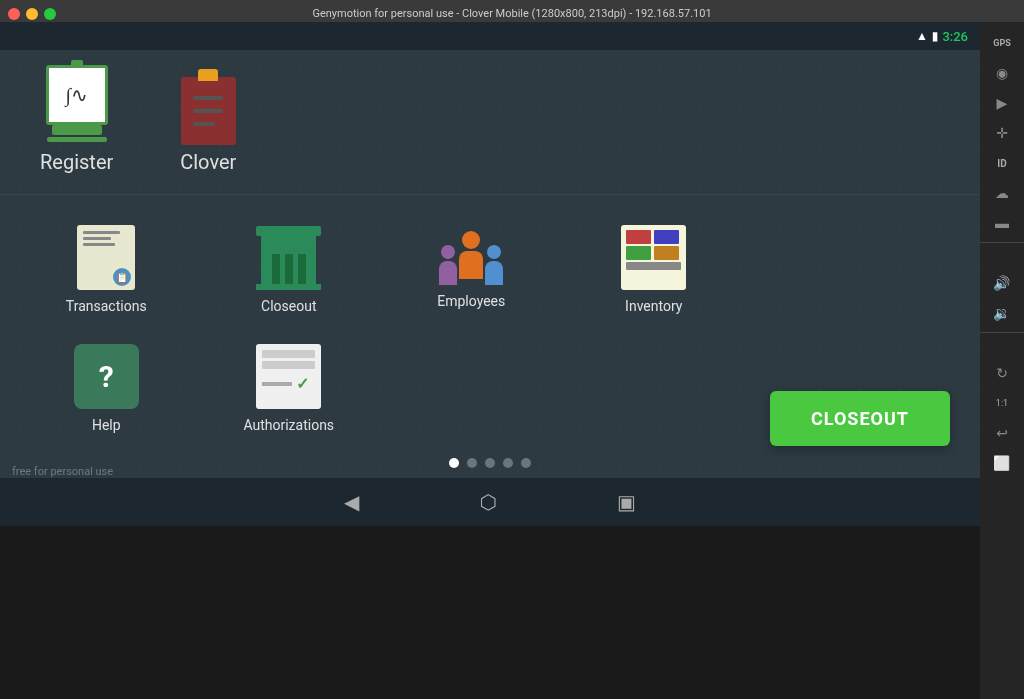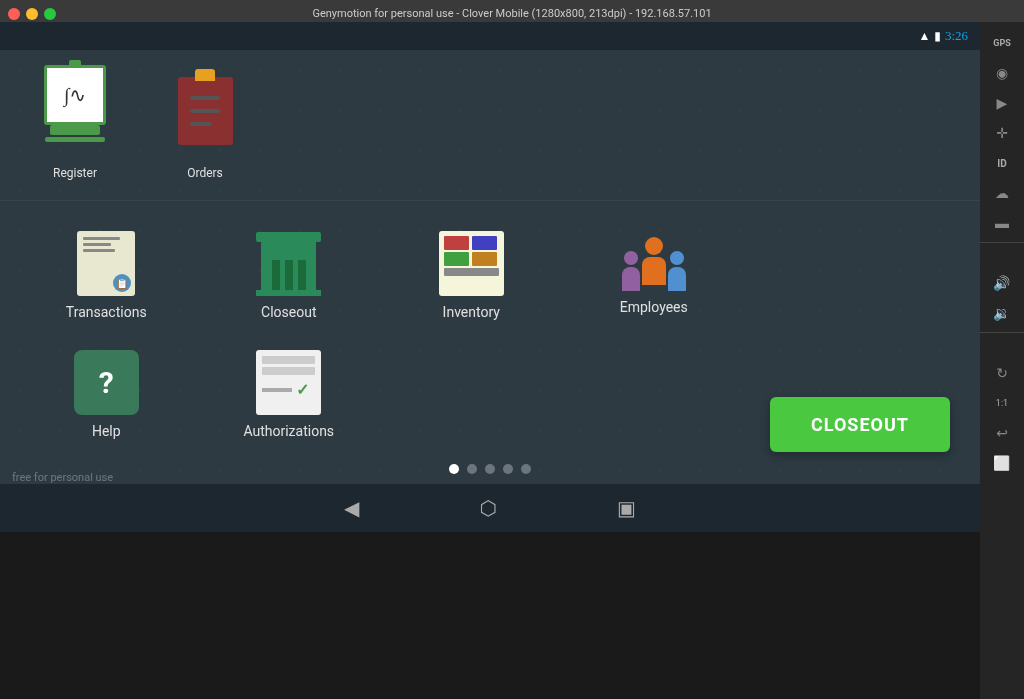--- a/index.html
+++ b/index.html
@@ -53,24 +53,23 @@
       justify-content: flex-end;
       padding: 0 12px;
       gap: 6px;
     }
     .status-icons {
       display: flex;
       align-items: center;
       gap: 4px;
     }
     .status-time {
-      color: #0ea5e9;
+      color: #22c55e;
       font-size: 13px;
       font-weight: 500;
-      font-family: Liberation Serif, serif;
     }
     .wifi-icon, .battery-icon {
       color: white;
       font-size: 12px;
     }
 
     
     .content-area {
       flex: 1;
       display: flex;
@@ -552,22 +551,21 @@
 
     .big-app-item {
       display: flex;
       flex-direction: column;
       align-items: center;
       gap: 10px;
       cursor: pointer;
     }
     .big-app-label {
       color: #e0e0e0;
-      font-size: 12px;
-      margin-top: 16px;
+      font-size: 20px;
     }
   </style>
 </head>
 <body>
 
 <div class="title-bar">
   <div class="title-bar-buttons">
     <div class="tb-btn tb-close"></div>
     <div class="tb-btn tb-min"></div>
     <div class="tb-btn tb-max"></div>
@@ -610,21 +608,21 @@
             <div class="orders-clip-board">
               <div class="orders-clip"></div>
               <div class="orders-lines-container">
                 <div class="orders-line"></div>
                 <div class="orders-line"></div>
                 <div class="orders-line" style="width:22px;"></div>
               </div>
             </div>
           </div>
         </div>
-        <span class="big-app-label">Orders</span>
+        <span class="big-app-label">Clover</span>
       </div>
 
 
     </div>
 
     <div class="bottom-section">
       <div class="apps-grid">
 
         <div class="app-item">
           <div class="transactions-icon">
@@ -646,52 +644,52 @@
                 <div class="closeout-col"></div>
               </div>
             </div>
             <div class="closeout-base"></div>
           </div>
           <span class="app-label">Closeout</span>
         </div>
 
 
         <div class="app-item">
+          <div class="employees-icon">
+            <div class="emp-person">
+              <div class="emp-head" style="width:14px;height:14px;background:#9060a0;"></div>
+              <div class="emp-body" style="width:18px;height:24px;background:#9060a0;"></div>
+            </div>
+            <div class="emp-person" style="margin-bottom:6px;">
+              <div class="emp-head" style="width:18px;height:18px;background:#e07020;"></div>
+              <div class="emp-body" style="width:24px;height:28px;background:#e07020;"></div>
+            </div>
+            <div class="emp-person">
+              <div class="emp-head" style="width:14px;height:14px;background:#5090d0;"></div>
+              <div class="emp-body" style="width:18px;height:24px;background:#5090d0;"></div>
+            </div>
+          </div>
+          <span class="app-label">Employees</span>
+        </div>
+
+        <div class="app-item">
           <div class="inventory-icon">
             <div class="inv-row">
               <div class="inv-block" style="width:25px;height:14px;background:#c04040;"></div>
               <div class="inv-block" style="width:25px;height:14px;background:#4040c0;"></div>
             </div>
             <div class="inv-row">
               <div class="inv-block" style="width:25px;height:14px;background:#40a040;"></div>
               <div class="inv-block" style="width:25px;height:14px;background:#c08020;"></div>
             </div>
             <div class="inv-row">
               <div class="inv-block" style="width:55px;height:8px;background:#888;"></div>
             </div>
           </div>
           <span class="app-label">Inventory</span>
-        </div>
-
-        <div class="app-item">
-          <div class="employees-icon">
-            <div class="emp-person">
-              <div class="emp-head" style="width:14px;height:14px;background:#9060a0;"></div>
-              <div class="emp-body" style="width:18px;height:24px;background:#9060a0;"></div>
-            </div>
-            <div class="emp-person" style="margin-bottom:6px;">
-              <div class="emp-head" style="width:18px;height:18px;background:#e07020;"></div>
-              <div class="emp-body" style="width:24px;height:28px;background:#e07020;"></div>
-            </div>
-            <div class="emp-person">
-              <div class="emp-head" style="width:14px;height:14px;background:#5090d0;"></div>
-              <div class="emp-body" style="width:18px;height:24px;background:#5090d0;"></div>
-            </div>
-          </div>
-          <span class="app-label">Employees</span>
         </div>
 
 
         <div class="app-item">
           <div class="help-icon">?</div>
           <span class="app-label">Help</span>
         </div>
 
         <div class="app-item">
           <div class="authorizations-icon">

